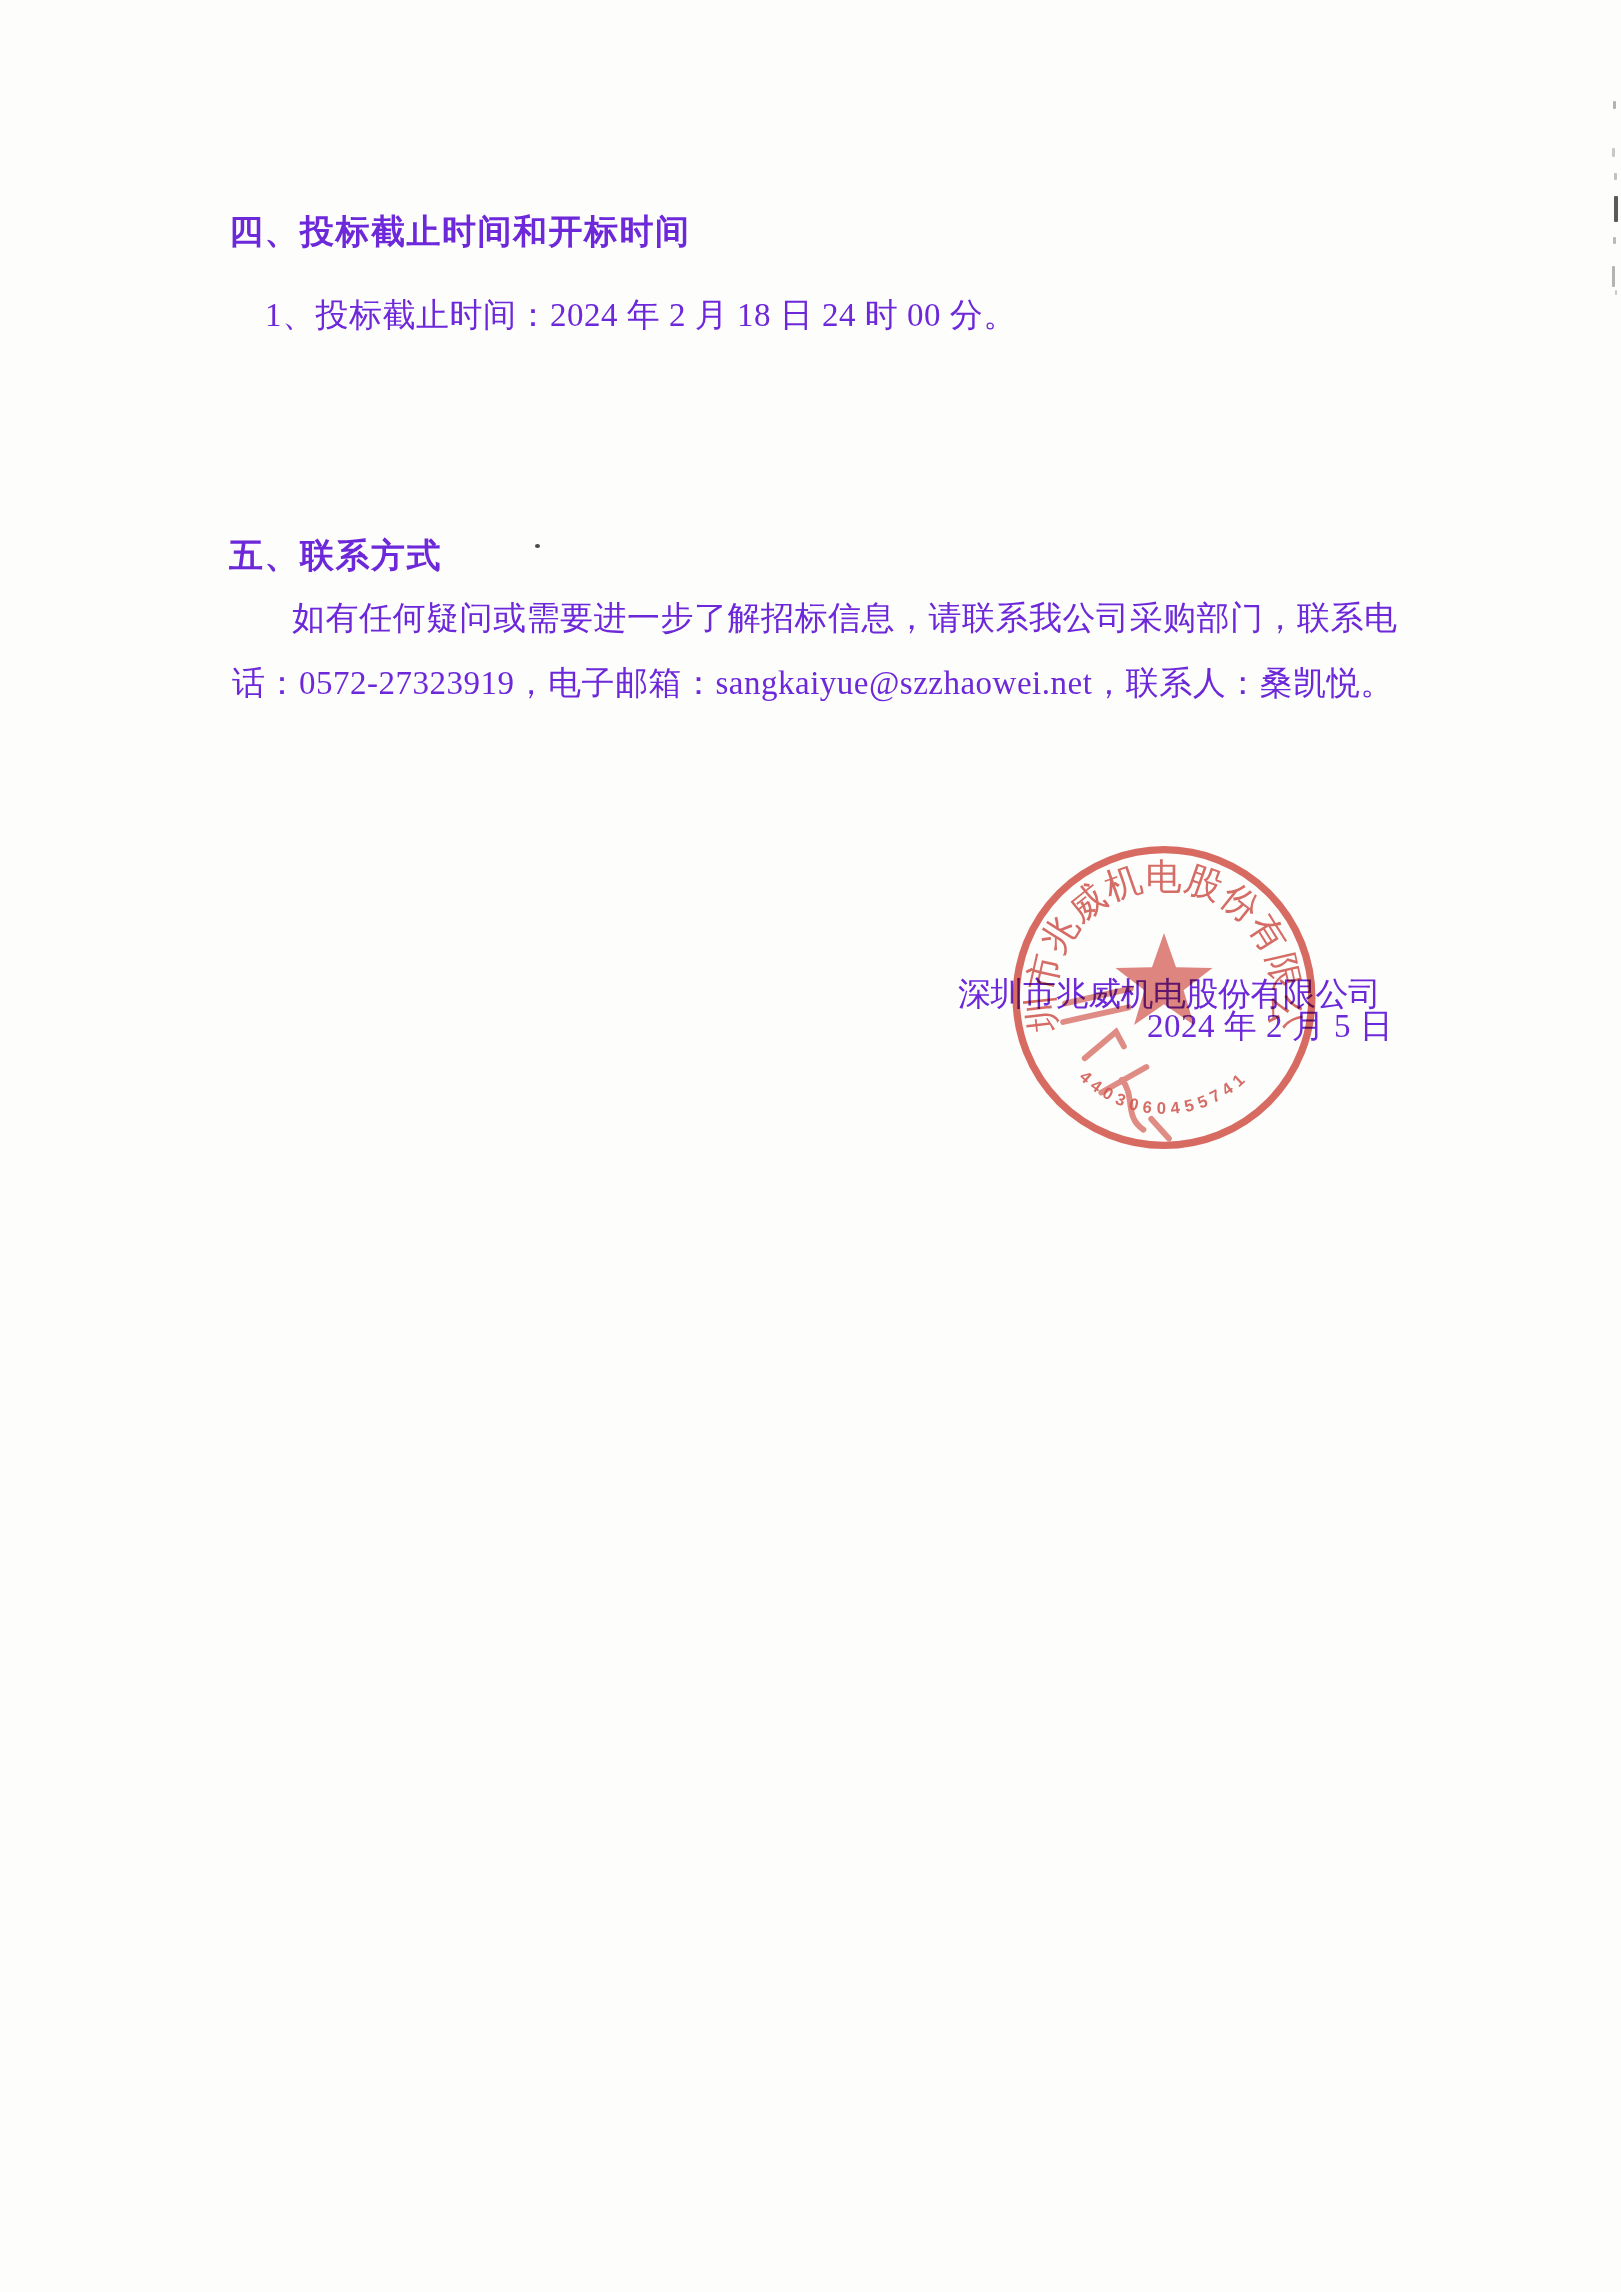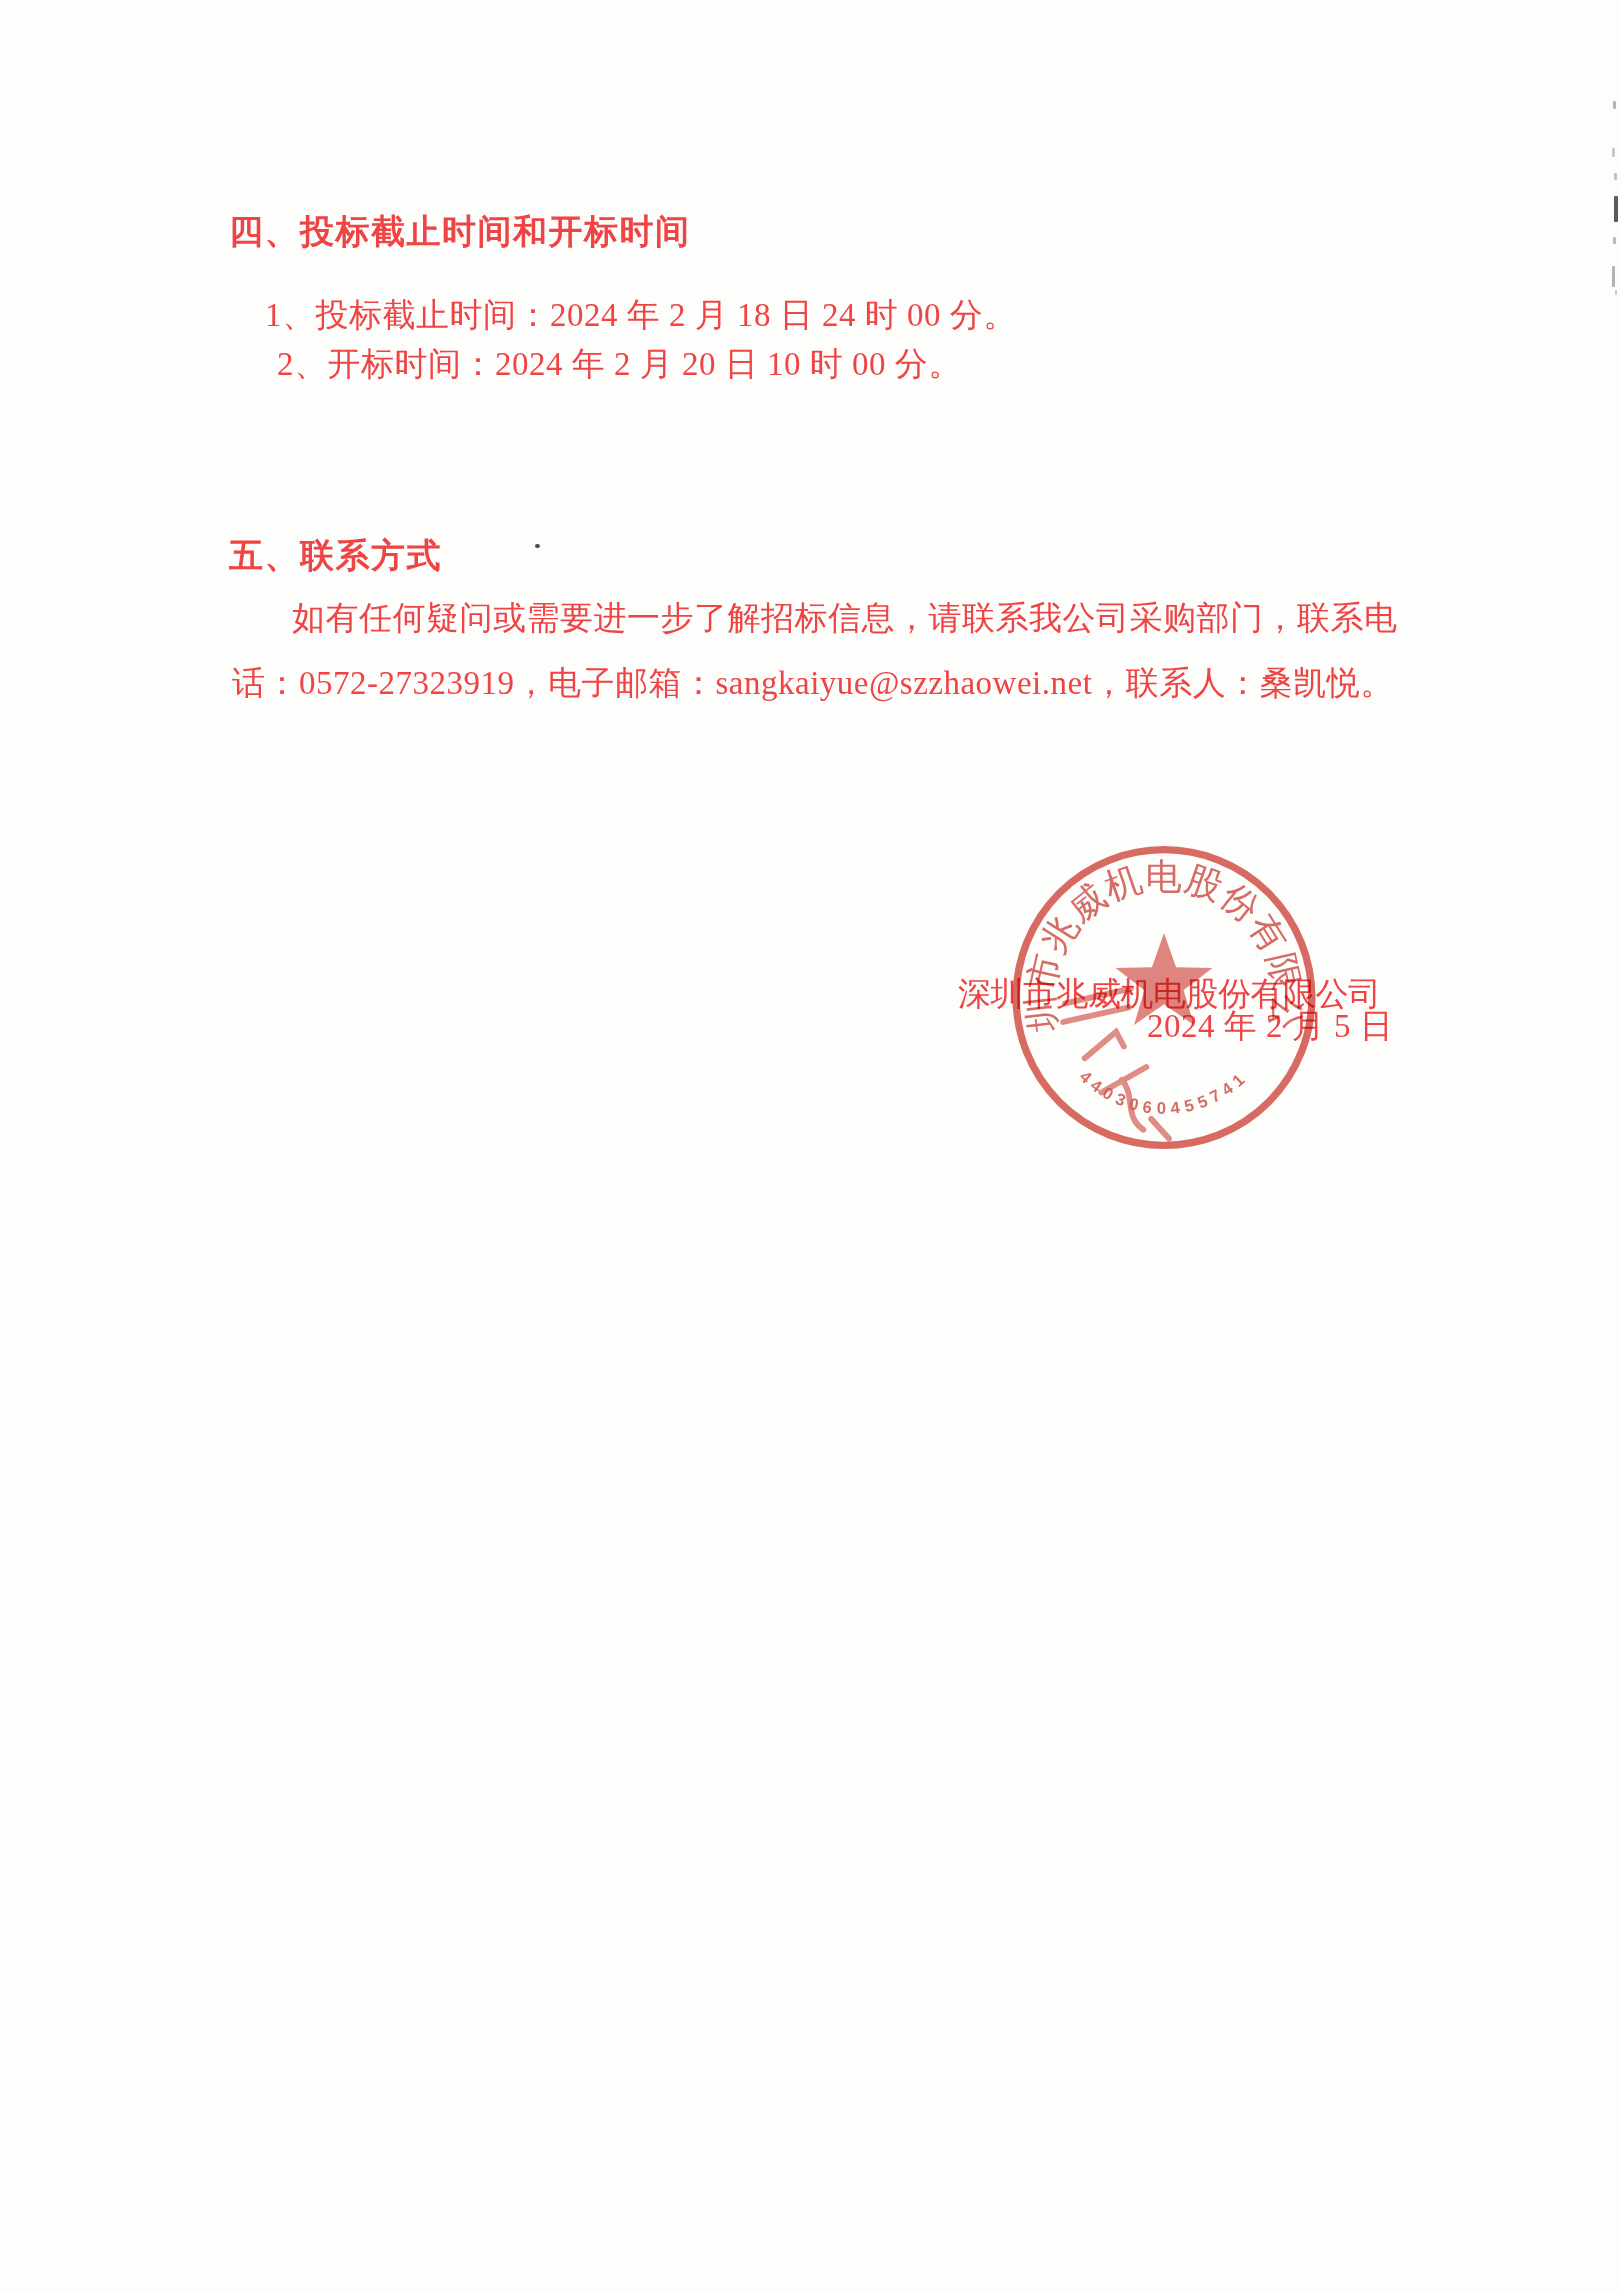--- a/index.html
+++ b/index.html
@@ -3,21 +3,21 @@
 <meta charset="utf-8">
 <style>
   * { margin: 0; padding: 0; box-sizing: border-box; }
   html, body { background: #e8e8e8; }
   .page {
     position: relative;
     width: 1621px;
     height: 2293px;
     background: #fdfdfc;
     font-family: "Liberation Serif", "DejaVu Serif", serif;
-    color: #ef4444;
+    color: #6d28d9;
     overflow: hidden;
   }
   .line {
     position: absolute;
     white-space: nowrap;
     font-size: 33px;
     line-height: 1;
     letter-spacing: 0.5px;
   }
   .heading {
@@ -52,21 +52,20 @@
   }
 </style>
 </head>
 <body>
 
 <div class="page">
 
   <div class="line heading" style="left:229px; top:215px;">四、投标截止时间和开标时间</div>
 
   <div class="line" style="left:265px; top:283px;margin-top:16px;">1、投标截止时间：2024 年 2 月 18 日 24 时 00 分。</div>
-  <div class="line" style="left:277px; top:348px;">2、开标时间：2024 年 2 月 20 日 10 时 00 分。</div>
 
   <div class="line heading" style="left:229px; top:539px;">五、联系方式</div>
   <div class="dot-speck" style="left:535px; top:544px;"></div>
 
   <div class="line" style="left:280px; top:602px;margin-left:12px;">如有任何疑问或需要进一步了解招标信息，请联系我公司采购部门，联系电</div>
   <div class="line" style="left:232px; top:667px;">话：0572-27323919，电子邮箱：sangkaiyue@szzhaowei.net，联系人：桑凯悦。</div>
 
   <div class="line sig" style="left:958px; top:978px; letter-spacing:-0.5px;">深圳市兆威机电股份有限公司</div>
   <div class="line sig" style="left:1147px; top:1010px;">2024 年 2 月 5 日</div>
 

